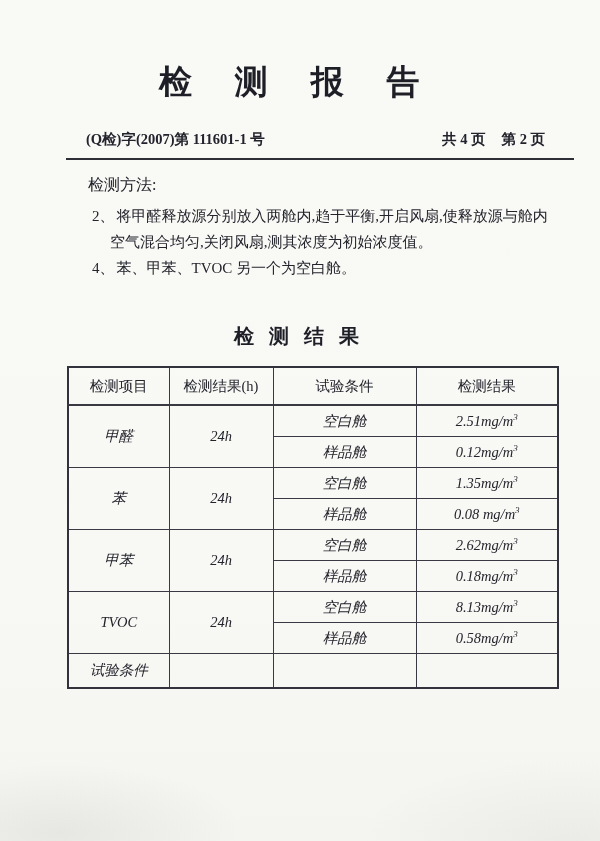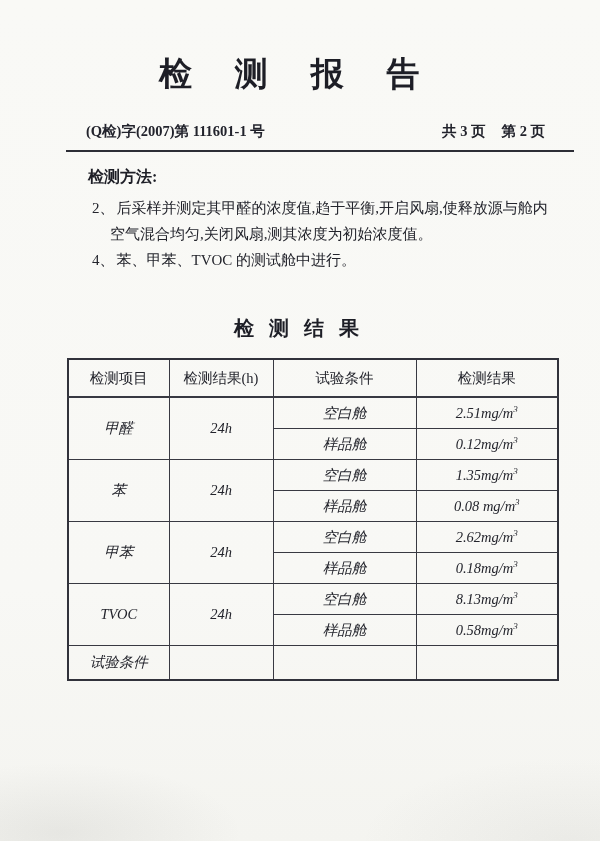--- a/index.html
+++ b/index.html
@@ -12,21 +12,21 @@
     position:relative;
     width:600px;height:841px;
     color:#23242c;
     background:
       radial-gradient(ellipse 260px 100px at 10% 99%, rgba(110,110,105,0.10), transparent 70%),
       radial-gradient(ellipse 300px 120px at 95% 100%, rgba(110,110,105,0.07), transparent 70%),
       linear-gradient(180deg,#f9f9f6 0%,#f8f8f5 70%,#f4f4f0 100%);
     overflow:hidden;
   }
   .title{
-    margin:0;
+    margin:8px;
     padding-top:52px;
     padding-left:0.65em;
     text-align:center;
     font-size:33px;
     font-weight:700;
     letter-spacing:1.3em;
     white-space:nowrap;
     color:#1d1e26;
   }
   .doc-line{
@@ -43,21 +43,21 @@
   .rule{
     margin:9px 26px 0 66px;
     border-top:2px solid #2d2e36;
     height:0;
   }
   .methods{
     margin:15px 52px 0 88px;
     font-size:15px;
   }
   .m-head{
-    font-weight:700;
+    font-weight:400;
     font-size:16px;
     margin:0 0 7px 0;
     color:#1d1e26;
   }
   .m-item{
     padding-left:22px;
     text-indent:-18px;
     line-height:26px;
   }
   .m-no{padding-right:2px;}
@@ -102,32 +102,32 @@
 </head>
 <body>
 
 <div class="page">
 
   <h1 class="title">检测报告</h1>
 
   <div class="doc-line">
     <span>(Q检)字(2007)第 111601-1 号</span>
     <span class="pages">
-      <span>共 3 页</span>
+      <span>共 4 页</span>
       <span>第 2 页</span>
     </span>
   </div>
 
   <div class="rule"></div>
 
   <div class="methods">
     <p class="m-head">检测方法:</p>
     <div id="methods-list">
-        <div class="m-item"><span class="m-no">2、</span><span><span>后采样并测定其甲醛的浓度值,趋于平衡,开启风扇,使释放源与舱内空气混合均匀,关闭风扇,测其浓度为初始浓度值。</span></span></div>
-        <div class="m-item"><span class="m-no">4、</span><span><span>苯、甲苯、TVOC 的测试舱中进行。</span></span></div>
+        <div class="m-item"><span class="m-no">2、</span><span><span>将甲醛释放源分别放入两舱内,趋于平衡,开启风扇,使释放源与舱内空气混合均匀,关闭风扇,测其浓度为初始浓度值。</span></span></div>
+        <div class="m-item"><span class="m-no">4、</span><span><span>苯、甲苯、TVOC 另一个为空白舱。</span></span></div>
       </div>
   </div>
 
   <h2 class="results-heading">检测结果</h2>
 
   <table class="results">
     <colgroup>
       <col style="width:101px">
         <col style="width:104px">
         <col style="width:143px">

